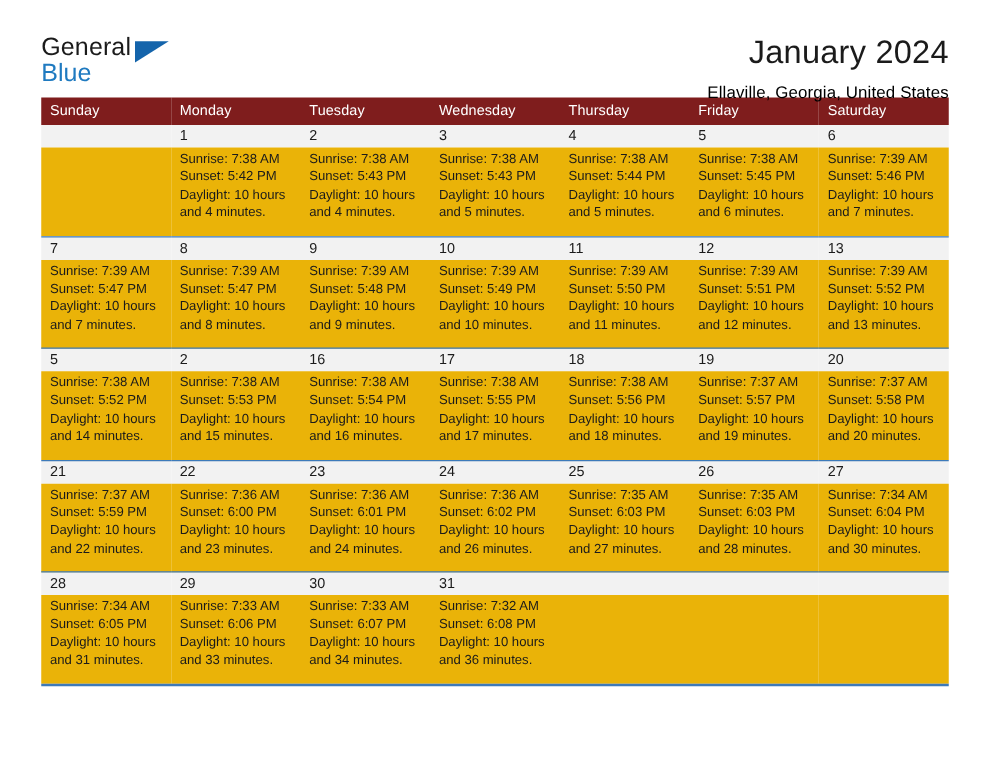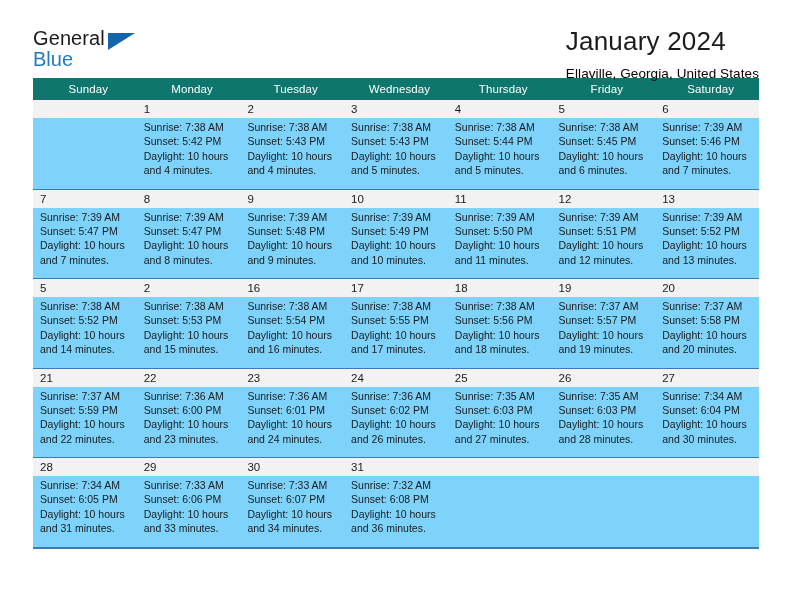--- a/index.html
+++ b/index.html
@@ -53,20 +53,21 @@
   .logo-triangle {
     position: absolute;
     left: 75px;
     top: 7px;
     width: 0;
     height: 0;
     border-left: 27px solid #1464ab;
     border-bottom: 17px solid transparent;
   }
   .titles {
+    text-align: right;
     padding-top: 0px;
   }
   .cal-title {
     font-size: 26px;
     font-weight: normal;
     color: #1b1b1b;
     line-height: 30px;
     letter-spacing: 0.2px;
   }
   .cal-sub {
@@ -77,45 +78,45 @@
     letter-spacing: 0.1px;
   }
 
   
   .calendar {
     width: 726px;
     border-collapse: collapse;
     table-layout: fixed;
   }
   .calendar th {
-    background: #0f766e;
+    background: #7f1d1d;
     color: #ffffff;
     font-size: 11.5px;
     font-weight: normal;
-    text-align: center;
+    text-align: left;
     padding: 5px 0 5px 7px;
     height: 21px;
     letter-spacing: 0.1px;
   }
   td.daynum {
     background: #f2f2f2;
     font-size: 11.5px;
     color: #1b1b1b;
     padding: 3px 0 3px 7px;
     height: 17px;
     vertical-align: middle;
     border-top: 1.5px solid #3d7ab9;
   }
   tr.first-week td.daynum { border-top: none; }
   td.daynum.empty { background: #f2f2f2; }
   td.detail {
     vertical-align: top;
     padding: 2px 5px 9px 7px;
     height: 71px;
-    background: #7dd3fc;
+    background: #eab308;
   }
   .detail-line {
     font-size: 10.5px;
     line-height: 14.4px;
     color: #1b1b1b;
     white-space: nowrap;
   }
   td.detail.empty .detail-line { visibility: hidden; }
   .bottom-rule {
     width: 726px;

